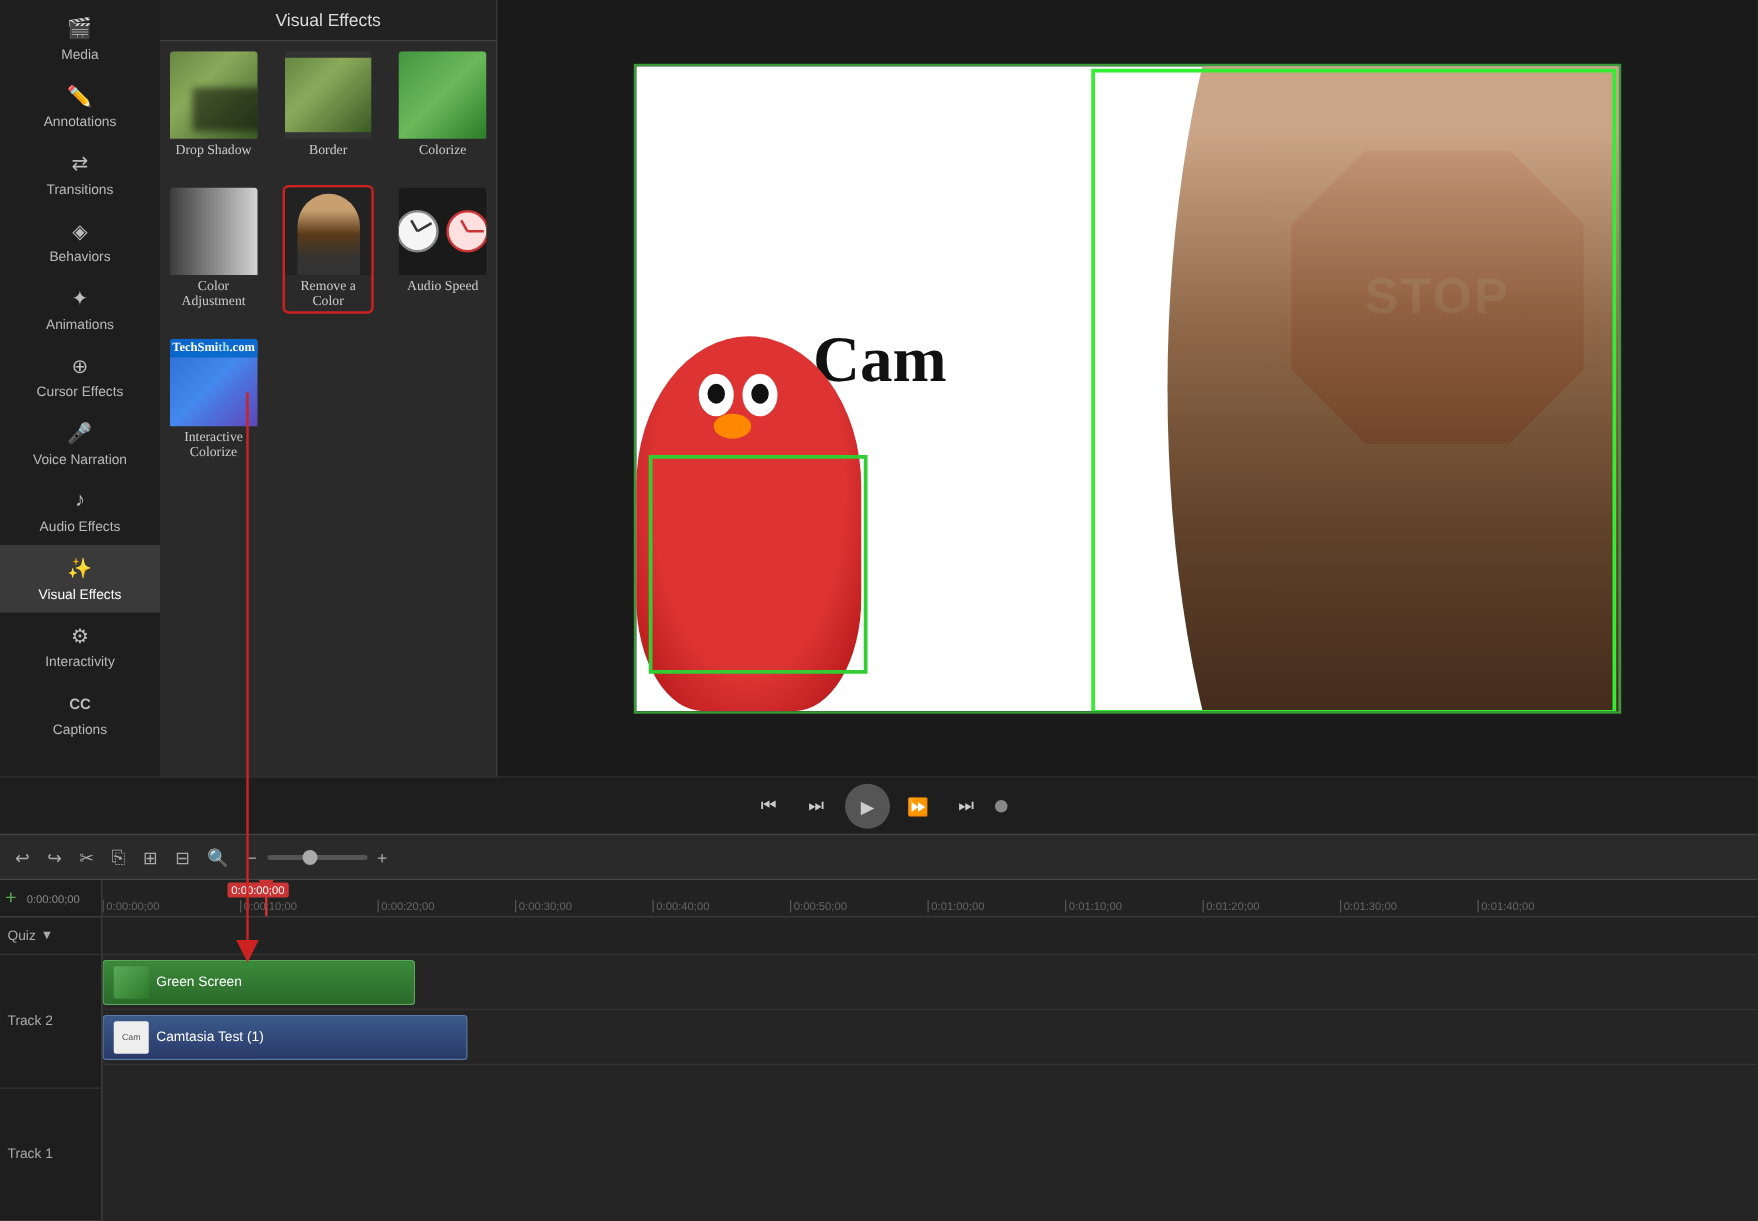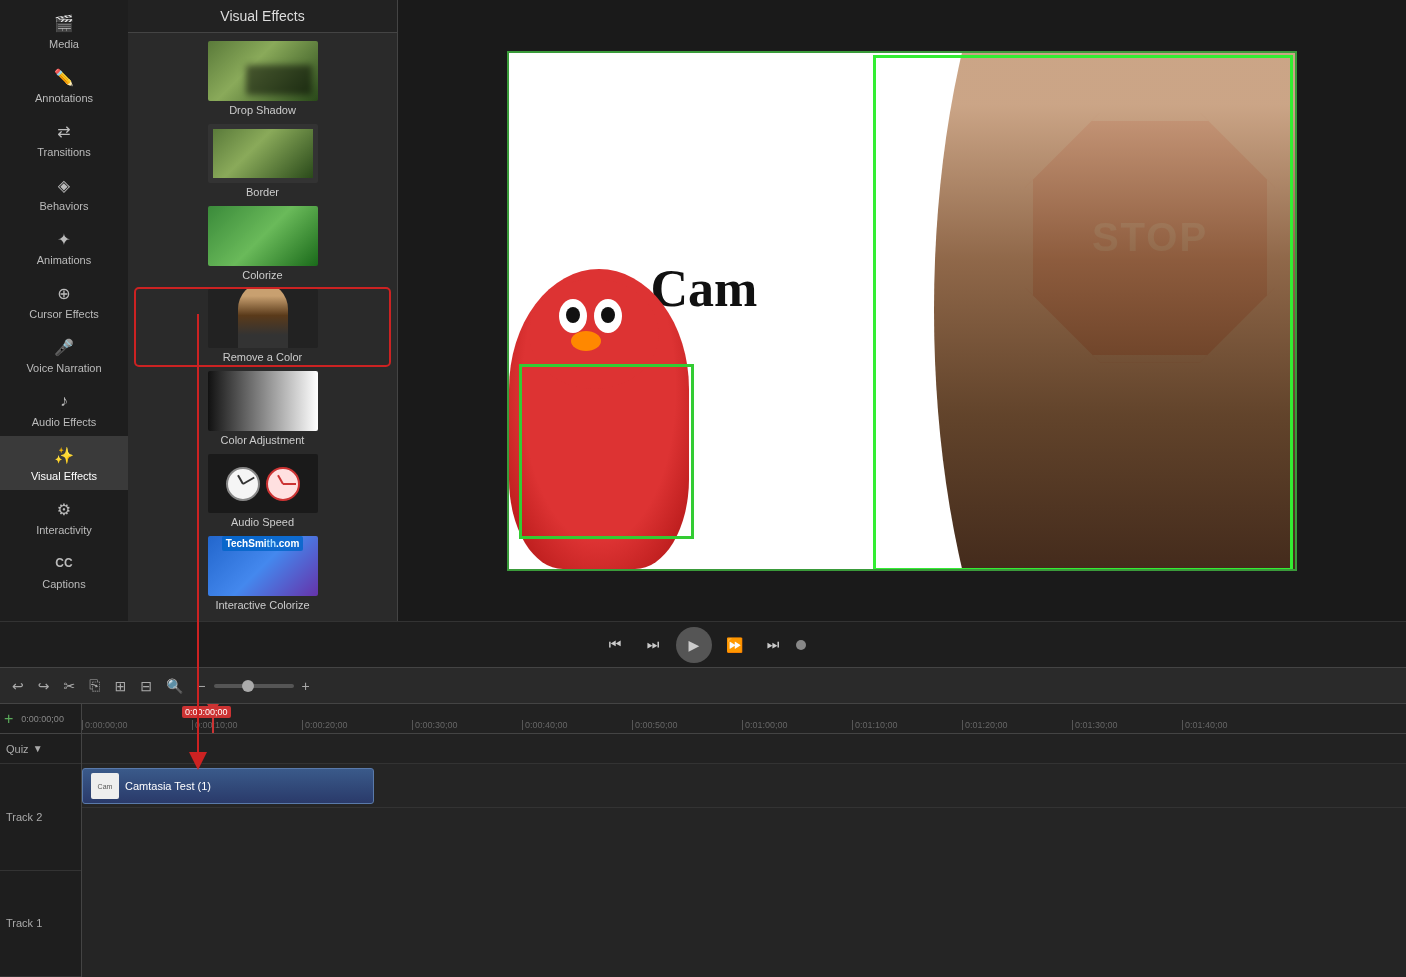--- a/index.html
+++ b/index.html
@@ -63,24 +63,25 @@
     .effects-title {
       text-align: center;
       padding: 8px;
       font-size: 14px;
       color: #ddd;
       border-bottom: 1px solid #444;
       background: #222;
     }
     .effects-grid {
       display: grid;
-      grid-template-columns: 1fr;
-      gap: 6px;
+      grid-template-columns: 1fr 1fr 1fr;
+      gap: 22px;
       padding: 8px;
       overflow-y: auto;
+      font-family: Liberation Serif, serif;
     }
     .effect-item {
       display: flex;
       flex-direction: column;
       align-items: center;
       cursor: pointer;
       border-radius: 3px;
       overflow: hidden;
     }
     .effect-item.selected {
@@ -644,30 +645,30 @@
       <div class="effect-item">
         <div class="effect-thumb thumb-border"></div>
         <span class="effect-label">Border</span>
       </div>
 
       <div class="effect-item">
         <div class="effect-thumb thumb-colorize"></div>
         <span class="effect-label">Colorize</span>
       </div>
 
+      <div class="effect-item">
+        <div class="effect-thumb thumb-coloradjust"></div>
+        <span class="effect-label">Color Adjustment</span>
+      </div>
+
       <div class="effect-item selected">
         <div class="effect-thumb thumb-removecolor">
           <div class="thumb-removecolor-person"></div>
         </div>
         <span class="effect-label">Remove a Color</span>
-      </div>
-
-      <div class="effect-item">
-        <div class="effect-thumb thumb-coloradjust"></div>
-        <span class="effect-label">Color Adjustment</span>
       </div>
 
       <div class="effect-item">
         <div class="effect-thumb thumb-clipspeed">
           <div class="clock">
             <div class="clock-hand-hour"></div>
             <div class="clock-hand-minute"></div>
           </div>
           <div class="clock" style="border-color:#cc3333;background:#ffe0e0;">
             <div class="clock-hand-hour" style="background:#cc3333;"></div>
@@ -786,20 +787,26 @@
           <div class="ruler-mark">0:01:20;00</div>
           <div class="ruler-mark">0:01:30;00</div>
           <div class="ruler-mark">0:01:40;00</div>
         </div>
       </div>
 
       <div class="tracks-rows">
 
         <div class="quiz-track"></div>
 
+        <div class="track-row">
+          <div class="track-clip clip-green">
+            <div class="clip-thumb clip-thumb-green"></div>
+            <span>Green Screen</span>
+          </div>
+        </div>
 
         <div class="track-row">
           <div class="track-clip clip-blue">
             <div class="clip-thumb clip-thumb-blue">
               <span style="font-size:7px;color:#555;">Cam</span>
             </div>
             <span>Camtasia Test (1)</span>
           </div>
         </div>
       </div>

